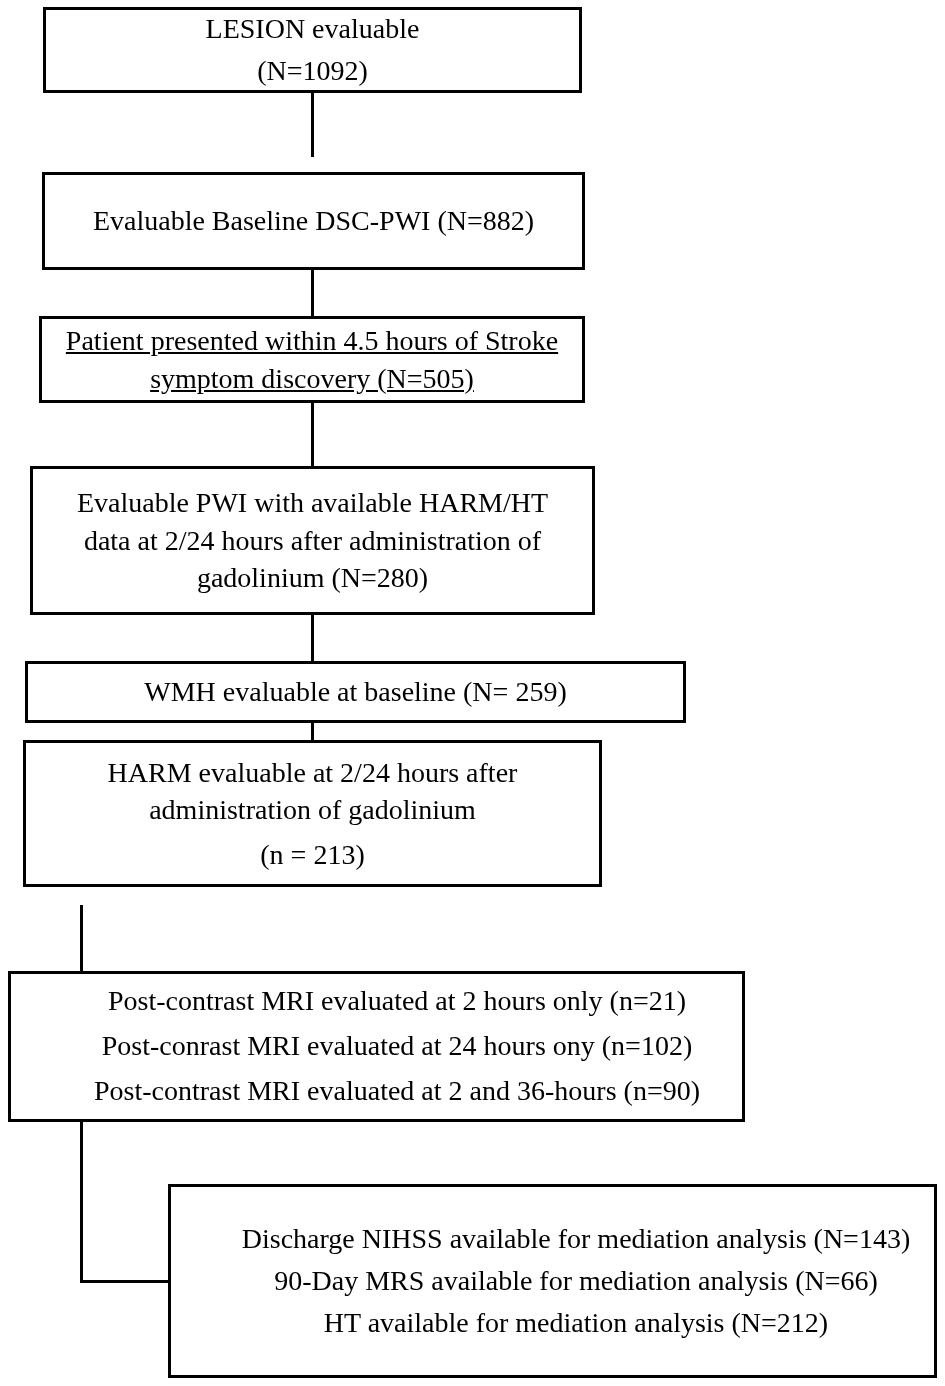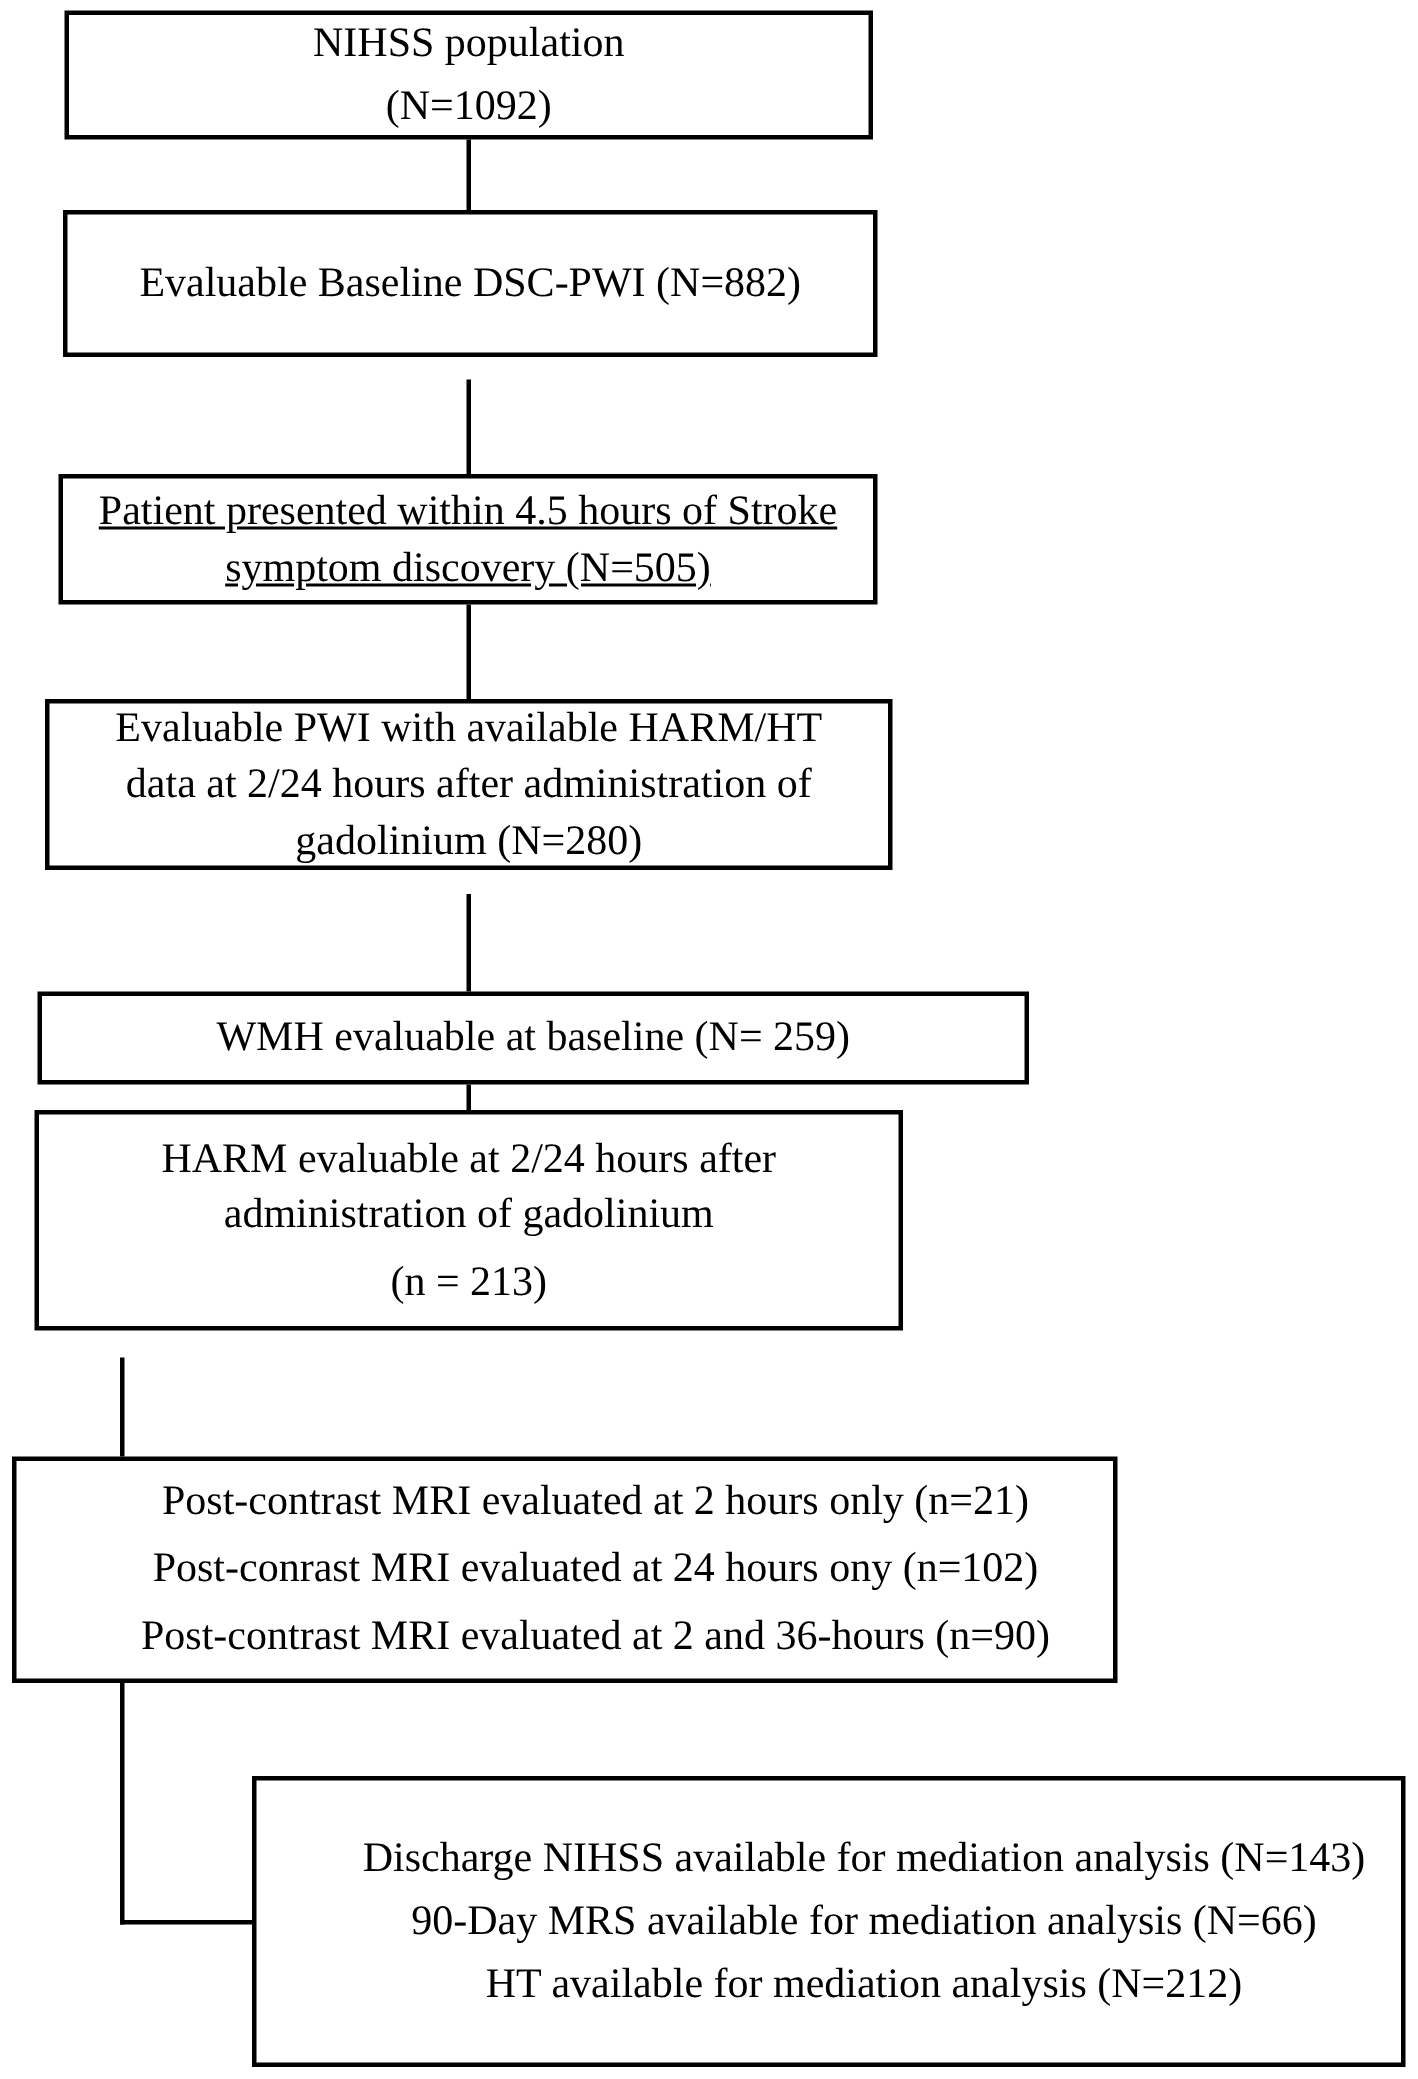--- a/index.html
+++ b/index.html
@@ -31,23 +31,23 @@
   }
   .box .line {
     white-space: nowrap;
   }
   .conn {
     position: absolute;
     background: #000000;
   }
   
   .b1 { left: 43px;  top: 7px;    width: 539px; height: 86px;  line-height: 1.5; }
-  .b2 { left: 42px;  top: 140px;  width: 543px; height: 98px;  }
+  .b2 { left: 42px;  top: 172px;  width: 543px; height: 98px;  }
   .b3 { left: 39px;  top: 316px;  width: 546px; height: 87px; text-decoration: underline;  }
-  .b4 { left: 30px;  top: 466px;  width: 565px; height: 114px; }
+  .b4 { left: 30px;  top: 466px;  width: 565px; height: 149px; }
   .b5 { left: 25px;  top: 661px;  width: 661px; height: 62px;  }
   .b6 { left: 23px;  top: 740px;  width: 579px; height: 147px; }
   .b6 .gap-top { margin-top: 7px; }
   .b7 { left: 8px;   top: 971px;  width: 737px; height: 151px; line-height: 1.6; padding-left: 41px; }
   .b8 { left: 168px; top: 1184px; width: 769px; height: 194px; line-height: 1.5; padding-left: 47px; }
   
   .c1  { left: 311px; top: 92px;   width: 3px;  height: 65px; }
   .c2  { left: 311px; top: 253px;  width: 3px;  height: 64px; }
   .c3  { left: 311px; top: 402px;  width: 3px;  height: 65px; }
   .c4  { left: 311px; top: 596px;  width: 3px;  height: 66px; }
@@ -64,21 +64,21 @@
   <div class="conn c1"></div>
   <div class="conn c2"></div>
   <div class="conn c3"></div>
   <div class="conn c4"></div>
   <div class="conn c5"></div>
   <div class="conn c6"></div>
   <div class="conn c7v"></div>
   <div class="conn c7h"></div>
 
   <div class="box b1">
-    <div class="line">NIHSS population</div>
+    <div class="line">LESION evaluable</div>
     <div class="line">(N=1092)</div>
   </div>
 
   <div class="box b2">
     <div class="line">Evaluable Baseline DSC-PWI (N=882)</div>
   </div>
 
   <div class="box b3">
     <div class="line">Patient presented within 4.5 hours of Stroke</div>
     <div class="line">symptom discovery (N=505)</div>

